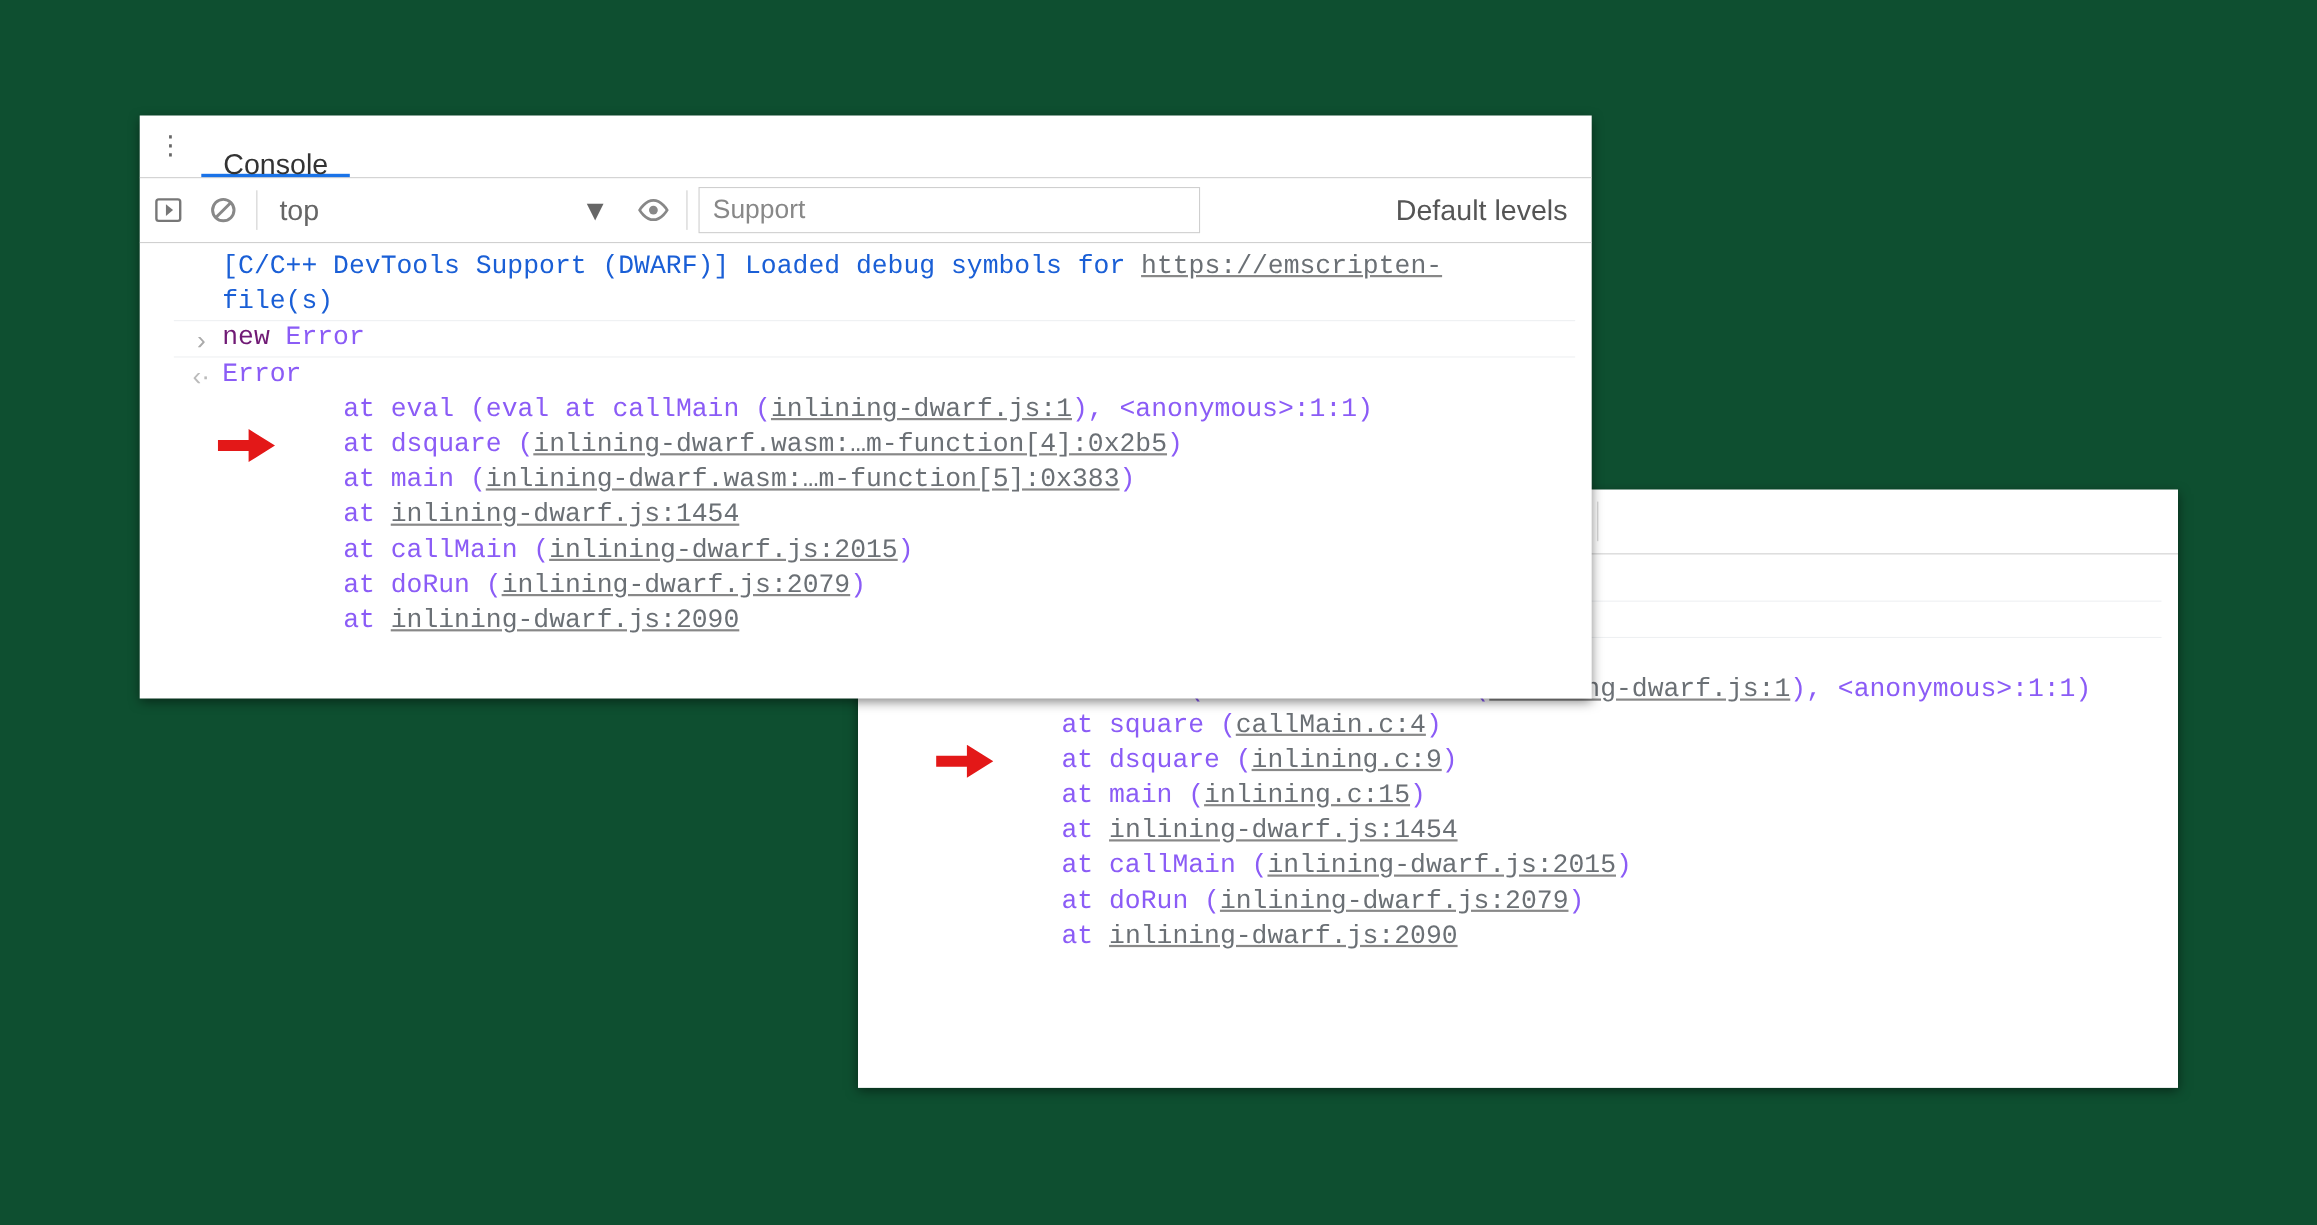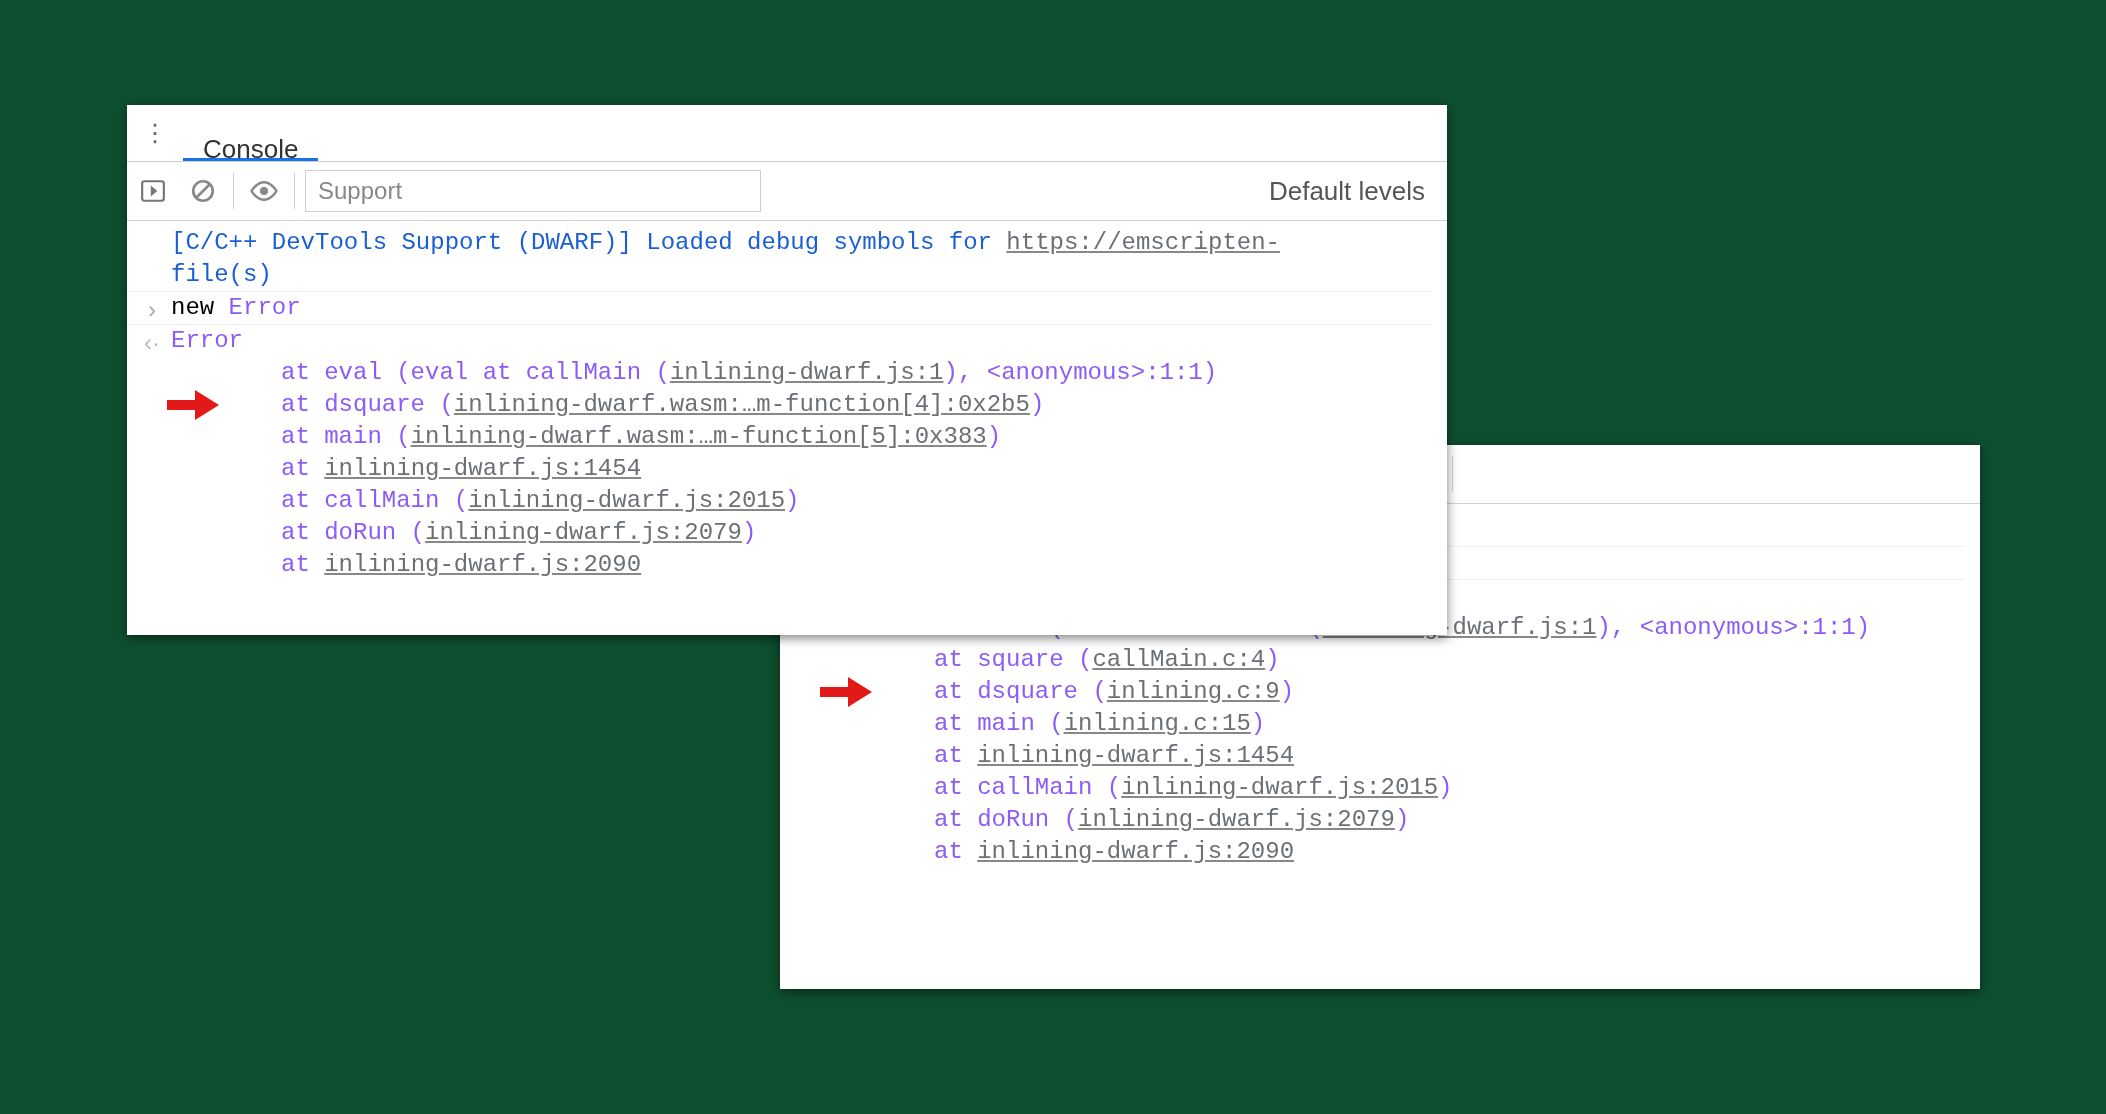--- a/index.html
+++ b/index.html
@@ -121,38 +121,39 @@
   .levelsB .caret{ color:#666; padding-left:8px; }
   .sepB { width:1px; height:36px; background:#d0d0d0; margin:0 8px; }
 
   .body {
     font-family: Menlo, Consolas, "Courier New", monospace;
     font-size: 24px;
     line-height: 32px;
     color: #5f6368;
     padding: 6px 15px 0 0;
     position: relative;
+    margin-left: 31px;
   }
   .row {
     padding: 0 14px 0 44px;
     position: relative;
     border-bottom: 1px solid #eef0f2;
   }
   .row.noborder { border-bottom: none; }
   .row .gutter {
     position:absolute;
     left:14px;
     top:2px;
     width:22px;
     text-align:center;
     color:#aaa;
     font-family: Arial, sans-serif;
   }
   .blue { color:#1a5fd6; }
-  .purple { color:#000000; }
+  .purple { color:#701a75; }
   .code { color:#8b5cf6; }
   .link { color:#6b7075; text-decoration: underline; text-decoration-color:#888; }
   .stack { padding-left: 110px; }
   .stackB { padding-left: 110px; }
   .stack-line, .stackB-line { white-space: pre; }
 
   .arrowbox {
     position:absolute;
     width:52px;
     height:34px;
@@ -231,20 +232,24 @@
           <path d="M10 7 L16 12 L10 17 Z" fill="#777"></path>
         </svg>
     </div>
     <div class="tb-btn">
       <svg width="26" height="26" viewBox="0 0 24 24">
           <circle cx="12" cy="12" r="9" fill="none" stroke="#888" stroke-width="2.5"></circle>
           <line x1="6" y1="18" x2="18" y2="6" stroke="#888" stroke-width="2.5"></line>
         </svg>
     </div>
     <div class="tb-sep"></div>
+    <div class="ctx-select">
+      <span>top</span>
+      <span class="ctx-caret">▼</span>
+    </div>
     <div class="tb-btn eye">
       <svg width="30" height="30" viewBox="0 0 24 24">
           <path d="M12 5 C6 5 2 12 2 12 s4 7 10 7 10-7 10-7 S18 5 12 5z" fill="none" stroke="#888" stroke-width="2"></path>
           <circle cx="12" cy="12" r="3.2" fill="#888"></circle>
         </svg>
     </div>
     <div class="tb-sep"></div>
     <div class="filter-box">
       <span textcontent="Filter">Support</span>
     </div>

